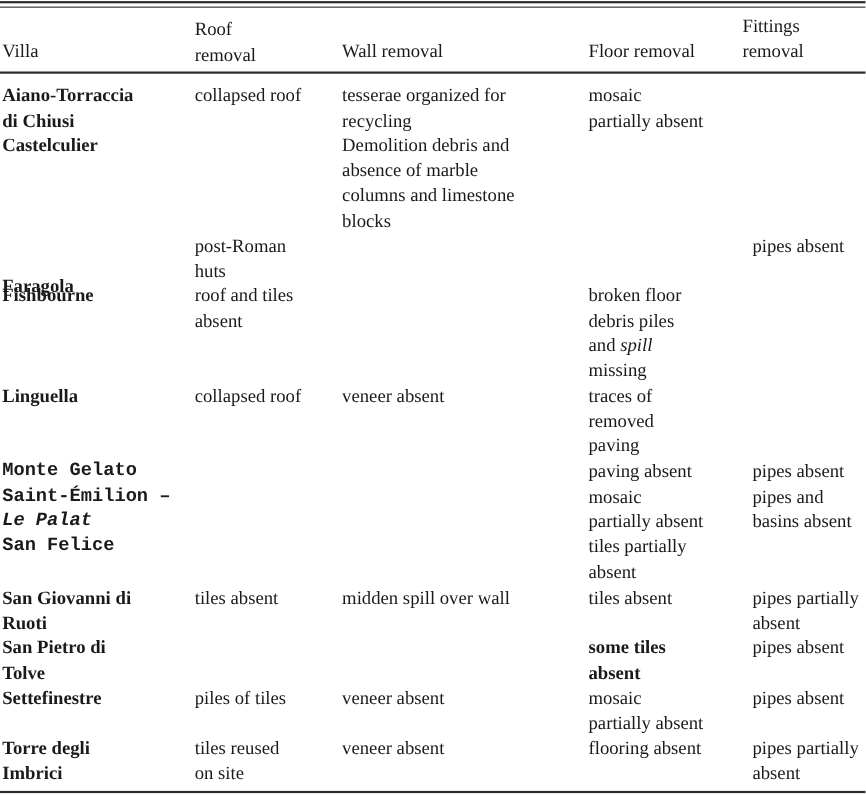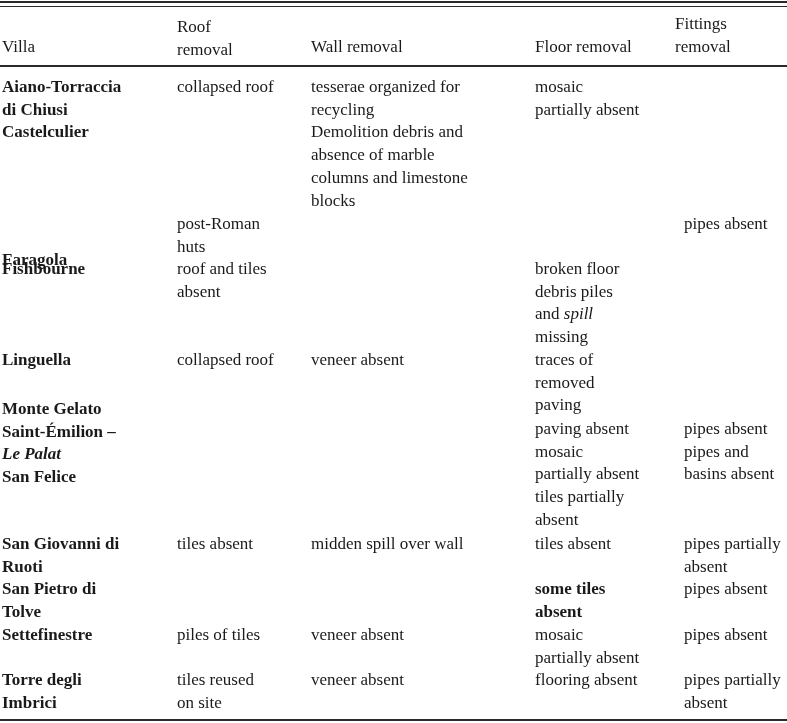--- a/index.html
+++ b/index.html
@@ -57,21 +57,21 @@
 and </span><i>spill</i><span>
 missing</span></div>
 
 <div class="cell villa" style="top:349px;">Linguella</div>
 <div class="cell c-roof" style="top:349px;">collapsed roof</div>
 <div class="cell c-wall" style="top:349px;">veneer absent</div>
 <div class="cell c-floor" style="top:349px;">traces of
 removed
 paving</div>
 
-<div class="cell villa" style="top:398px;"><span>Monte Gelato
+<div class="cell villa" style="top:418px;font-family:Liberation Mono, monospace;"><span>Monte Gelato
 Saint-Émilion –</span>
 <i>Le Palat</i>
 <span>San Felice</span></div>
 <div class="cell c-floor" style="top:418px;">paving absent
 mosaic
 partially absent
 tiles partially
 absent</div>
 <div class="cell c-fit" style="top:418px;">pipes absent
 pipes and

